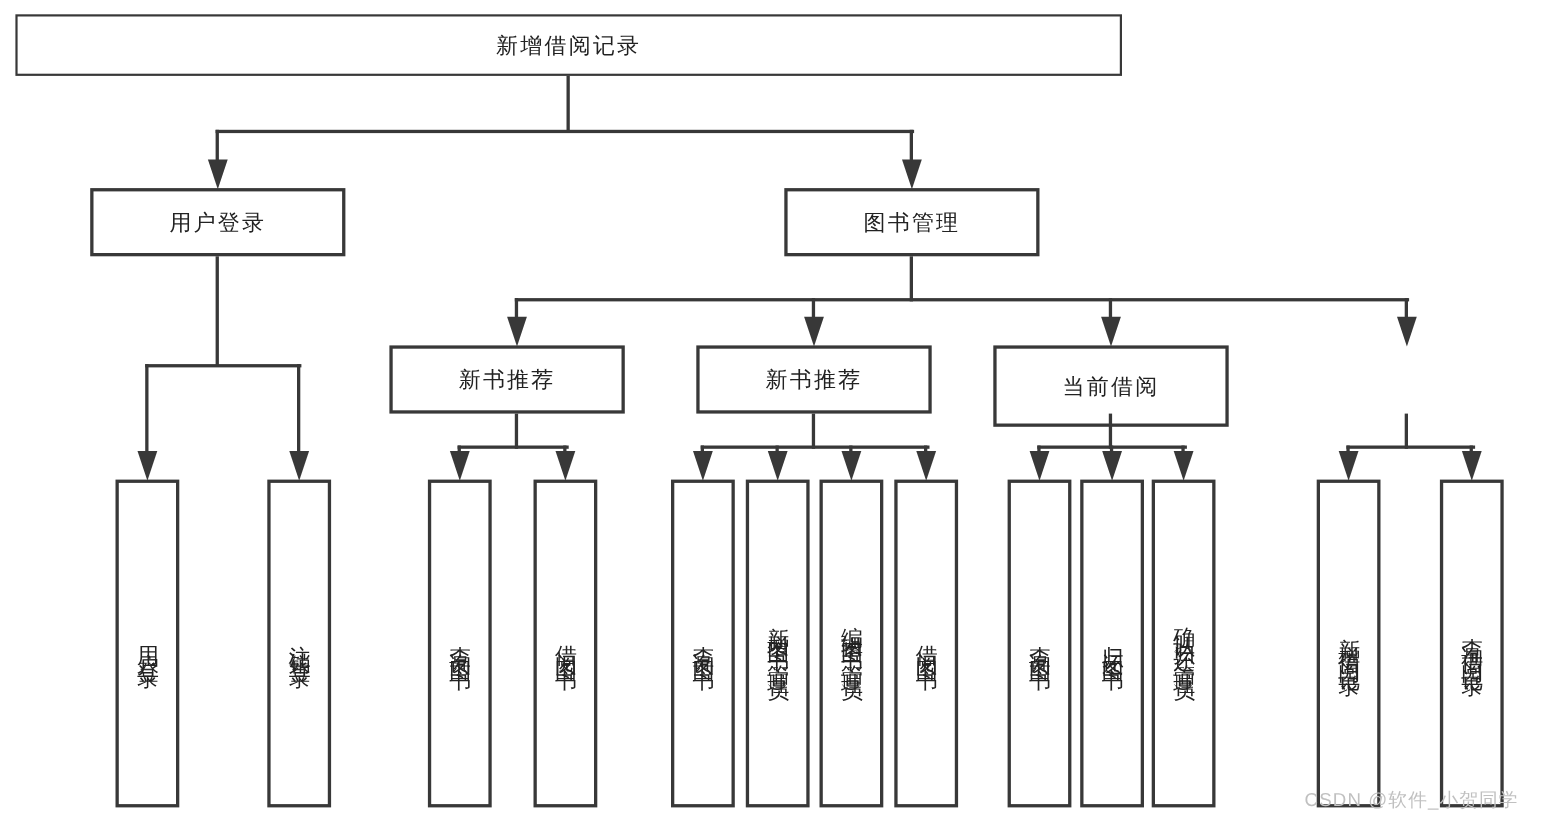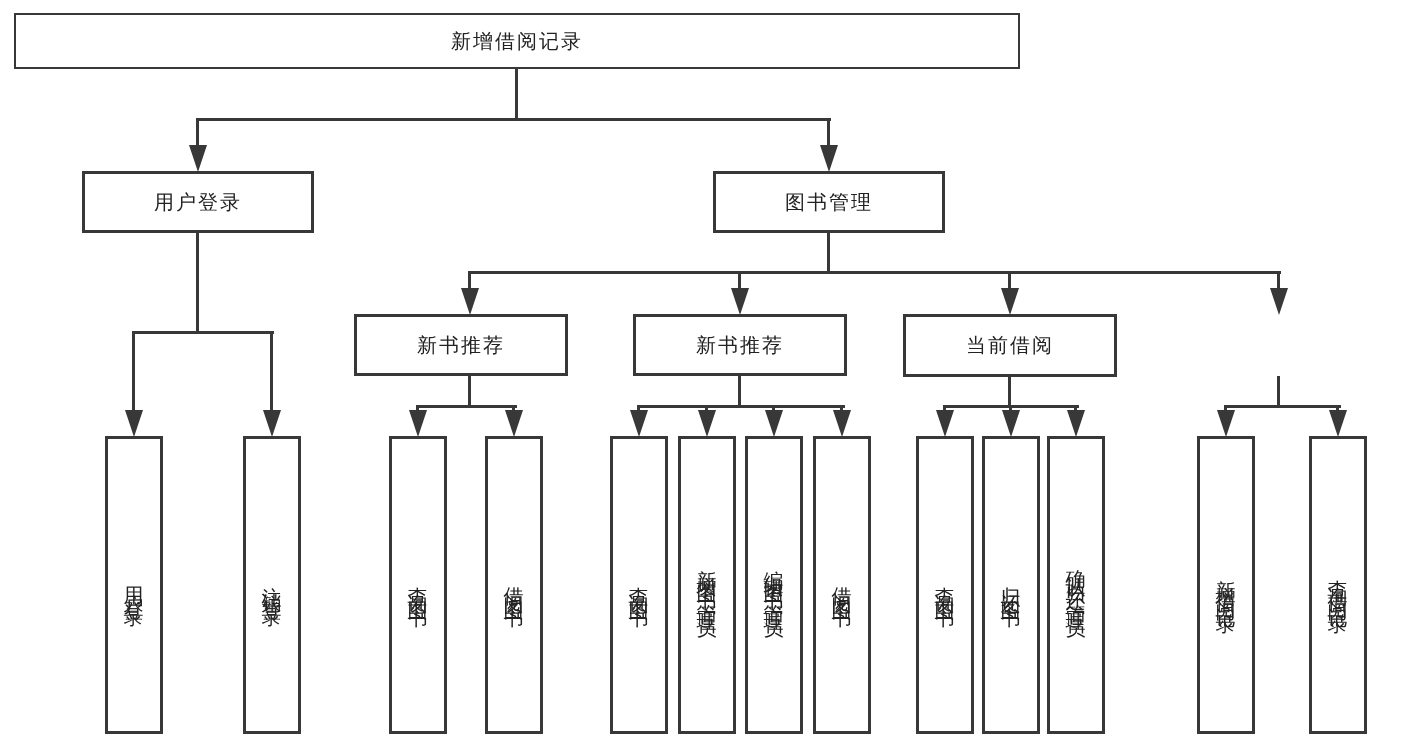--- a/index.html
+++ b/index.html
@@ -46,21 +46,21 @@
   <div class="box" style="left:713px;top:171px;width:232px;height:62px;">
     <span class="hlabel">图书管理</span>
   </div>
 
   <div class="box" style="left:354px;top:314px;width:214px;height:62px;">
     <span class="hlabel">新书推荐</span>
   </div>
   <div class="box" style="left:633px;top:314px;width:214px;height:62px;">
     <span class="hlabel">新书推荐</span>
   </div>
-  <div class="box" style="left:903px;top:314px;width:214px;height:63px;">
+  <div class="box" style="left:903px;top:314px;width:214px;height:74px;">
     <span class="hlabel">当前借阅</span>
   </div>
 
   <div class="box" style="left:105px;top:436px;width:58px;height:298px;">
     <span class="vlabel">用户登录</span>
   </div>
   <div class="box" style="left:243px;top:436px;width:58px;height:298px;">
     <span class="vlabel">注销登录</span>
   </div>
 
@@ -153,14 +153,15 @@
   <div class="arrow" style="left:1002px;top:410px;"></div>
   <div class="arrow" style="left:1067px;top:410px;"></div>
 
   <div class="vline" style="left:1277px;top:376px;height:32px;"></div>
   <div class="hline" style="left:1224px;top:405px;width:117px;"></div>
   <div class="vline" style="left:1224px;top:405px;height:9px;"></div>
   <div class="vline" style="left:1336px;top:405px;height:9px;"></div>
   <div class="arrow" style="left:1217px;top:410px;"></div>
   <div class="arrow" style="left:1329px;top:410px;"></div>
 
+  <div class="watermark">CSDN @软件_小贺同学</div>
 
 </div>
 
 </body></html>

